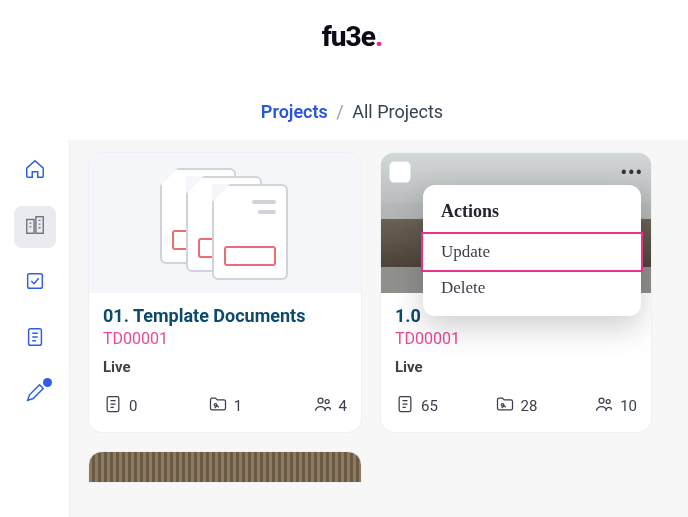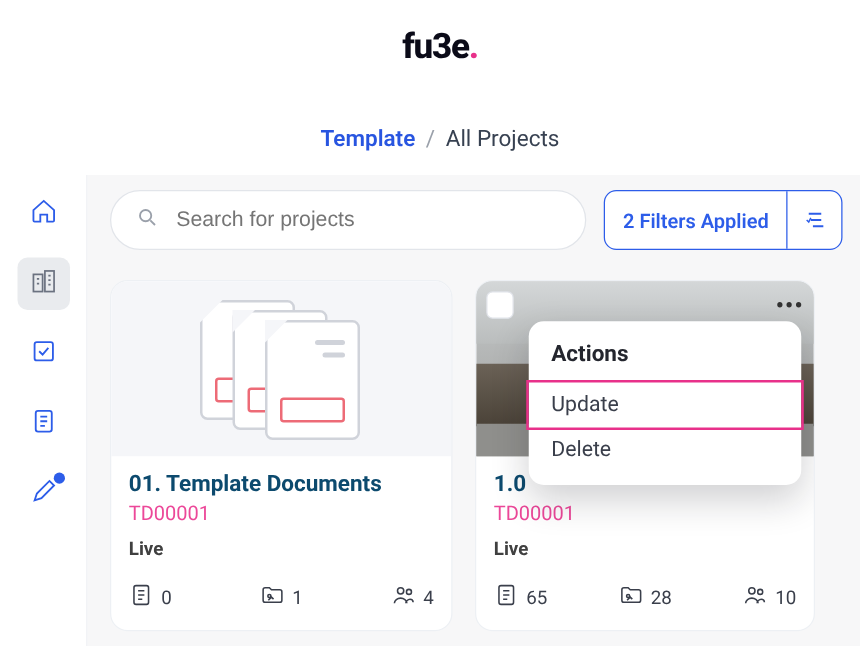--- a/index.html
+++ b/index.html
@@ -194,20 +194,21 @@
   .menu {
     position: absolute;
     top: 32px;
     left: 42px;
     width: 218px;
     background: #fff;
     border-radius: 12px;
     box-shadow: 0 12px 30px rgba(20,22,30,0.20);
     padding: 14px 0 10px 0;
     z-index: 10;
+    font-family: Liberation Serif, serif;
   }
   .menu h4 { font-size: 18px; font-weight: 700; padding: 2px 18px 12px 18px; color:#24262e;}
   .menu-item {
     padding: 8px 18px;
     font-size: 17px;
     color: #3a3f4b;
     cursor: pointer;
   }
   .menu-item.highlight {
     outline: 2px solid #e8318a;
@@ -223,21 +224,21 @@
   }
 </style>
 </head>
 <body>
 
 <div class="topbar">
   <div class="logo">
     <span>fu3e</span><span class="dot">.</span>
   </div>
   <div class="breadcrumb">
-    <a href="#">Template</a>
+    <a href="#">Projects</a>
     <span class="sep">/</span>
     <span>All Projects</span>
   </div>
 </div>
 
 <div class="layout">
   <div class="sidebar">
     <div class="sb-item">
       <span class="sb-icon">
         <svg viewBox="0 0 24 24" fill="none" stroke="#2d5de9" stroke-width="1.6">
@@ -285,40 +286,20 @@
             <text x="7" y="15" font-size="9" text-anchor="middle" fill="#fff" font-weight="700">T</text>
             <circle cx="16" cy="8" r="2.3"></circle>
             <circle cx="20" cy="9" r="1.7"></circle>
             <path d="M13 12h6a2 2 0 0 1 2 2v3a2 2 0 0 1-2 2h-6z"></path>
           </svg>
       </div>
     </div>
   </div>
 
   <div class="main">
-    <div class="toolbar">
-      <div class="search">
-        <span>
-          <svg viewBox="0 0 24 24" fill="none" stroke="#9aa0aa" stroke-width="2">
-              <circle cx="10" cy="10" r="6"></circle>
-              <path d="m20 20-5-5"></path>
-            </svg>
-        </span>
-        <input placeholder="Search for projects" style="">
-      </div>
-      <div class="filters-btn">
-        <span>2 Filters Applied</span>
-        <span class="icon-box">
-          <svg width="20" height="20" viewBox="0 0 24 24" fill="none" stroke="#2d5de9" stroke-width="1.8">
-              <path d="M6 6h12M8 12h10M10 18h10"></path>
-              <path d="m4 12 2 2 2-4" stroke-width="1.4"></path>
-            </svg>
-        </span>
-      </div>
-    </div>
 
     <div class="grid">
 
       <div class="card">
         <div class="card-img">
           <div class="template-stack">
             <div class="doc d1">
                 <div class="fold"></div>
                 <div class="line1"></div>
                 <div class="line2"></div>

